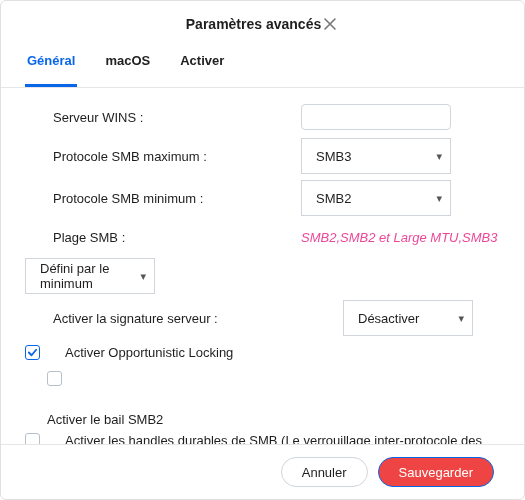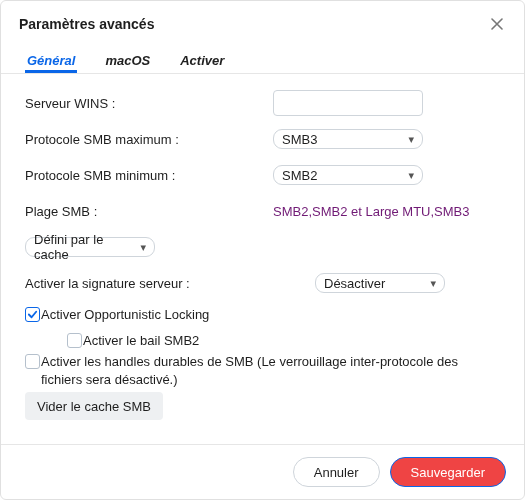--- a/index.html
+++ b/index.html
@@ -20,90 +20,90 @@
     border: 1px solid #e0e0e0;
     border-radius: 6px;
     display: flex;
     flex-direction: column;
     background:#fff;
   }
   .dlg-header {
     padding: 14px 18px 8px 18px;
     display:flex;
     align-items:center;
-    justify-content:space-between;
+    justify-content:center;
   }
   .dlg-title { font-weight:600; font-size:14px; }
   .close-btn {
     width:18px; height:18px;
     display:flex; align-items:center; justify-content:center;
     color:#888; cursor:pointer; border-radius:3px;
   }
   .tabs {
     display:flex; gap:26px;
     padding: 6px 24px 0 24px;
     border-bottom:1px solid #e6e6e6;
   }
   .tab {
-    padding: 6px 2px 2px 2px;
+    padding: 6px 2px 16px 2px;
     font-size:13px; font-weight:600;
     color:#222;
     cursor:pointer;
     border-bottom:3px solid transparent;
-    font-style:italic;
   }
   .tab.active {
     color:#0a66e8;
     border-bottom-color:#0a66e8;
   }
   .content {
     flex:1;
     overflow:auto;
     padding: 14px 24px 0 24px;
   }
   .row {
     display:flex;
     align-items:center;
     min-height:30px;
     margin-bottom:6px;
   }
   .label {
     flex: 0 0 248px;
     color:#1e1e1e;
+    margin-left:28px;
   }
   .label.tight { flex-basis:290px; }
-  .static-val { color:#701a75; }
+  .static-val { color:#ec4899;font-style:italic; }
   .text-input {
     width: 150px;
     height:26px;
     border:1px solid #cfd5db;
     border-radius:4px;
     padding:0 8px;
     font-size:13px;
   }
   .select {
     width: 150px;
-    height:20px;
+    height:36px;
     border:1px solid #cfd5db;
-    border-radius:9px;
+    border-radius:0;
     background:#fff;
     display:flex; align-items:center; justify-content:space-between;
-    padding:0 8px 0 8px;
+    padding:0 8px 0 14px;
     cursor:pointer;
     font-size:13px;
   }
   .select.narrow { width:130px; }
   .select .chev { color:#555; font-size:11px; margin-left:6px; }
   .checkbox-row {
     display:flex; align-items:flex-start;
-    gap:1px;
+    gap:25px;
     margin: 8px 0 4px 0;
     line-height:1.35;
   }
-  .checkbox-row.indent { margin-left:42px; }
+  .checkbox-row.indent { margin-left:22px;flex-direction:column; }
   .cb {
     width:15px; height:15px;
     border:1px solid #b5c0cc;
     border-radius:3px;
     background:#fff;
     display:flex; align-items:center; justify-content:center;
     flex-shrink:0;
     margin-top:1px;
     cursor:pointer;
   }
@@ -116,21 +116,21 @@
     display:inline-flex; align-items:center;
     height:28px;
     padding:0 12px;
     background:#eef0f2;
     border-radius:4px;
     font-size:13px;
     cursor:pointer;
   }
   .dlg-footer {
     border-top:1px solid #e6e6e6;
-    padding:12px 18px;
+    padding:12px 30px;
     display:flex; justify-content:flex-end; gap:10px;text-align:center;
   }
   .btn {
     height:30px; padding:0 20px;
     border-radius:16px;
     font-size:13px;
     display:inline-flex; align-items:center; justify-content:center;
     cursor:pointer;
     border:1px solid #cfd5db;
     background:#fff;
@@ -185,21 +185,21 @@
       </div>
     </div>
 
     <div class="row">
       <div class="label">Plage SMB :</div>
       <div class="static-val">SMB2,SMB2 et Large MTU,SMB3</div>
     </div>
 
     <div class="row">
       <div class="select narrow">
-        <span>Défini par le cache</span>
+        <span>Défini par le minimum</span>
         <span class="chev">▾</span>
       </div>
     </div>
 
     <div class="row">
       <div class="label tight">Activer la signature serveur :</div>
       <div class="select narrow">
         <span>Désactiver</span>
         <span class="chev">▾</span>
       </div>

